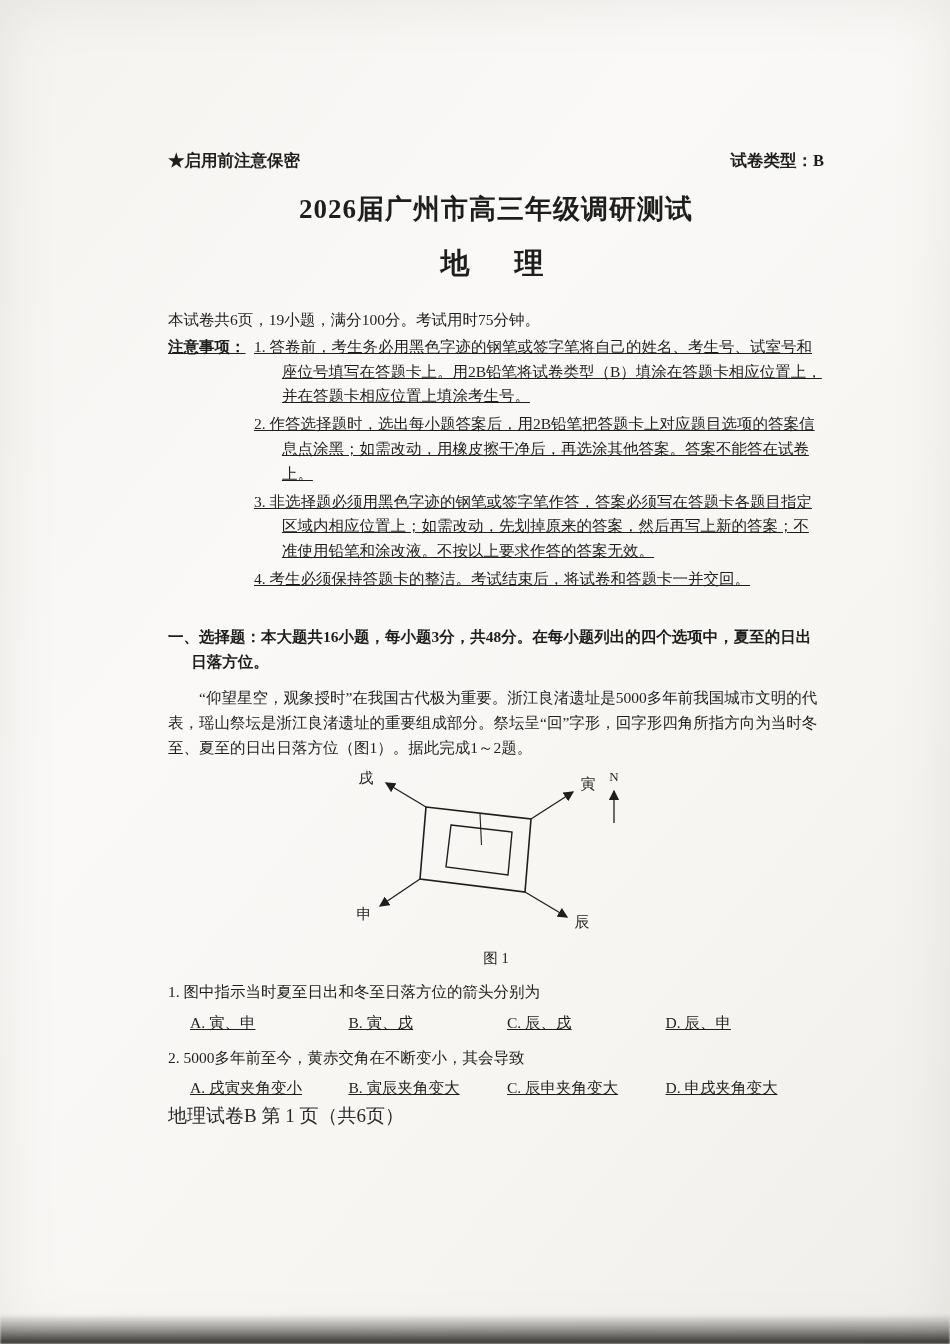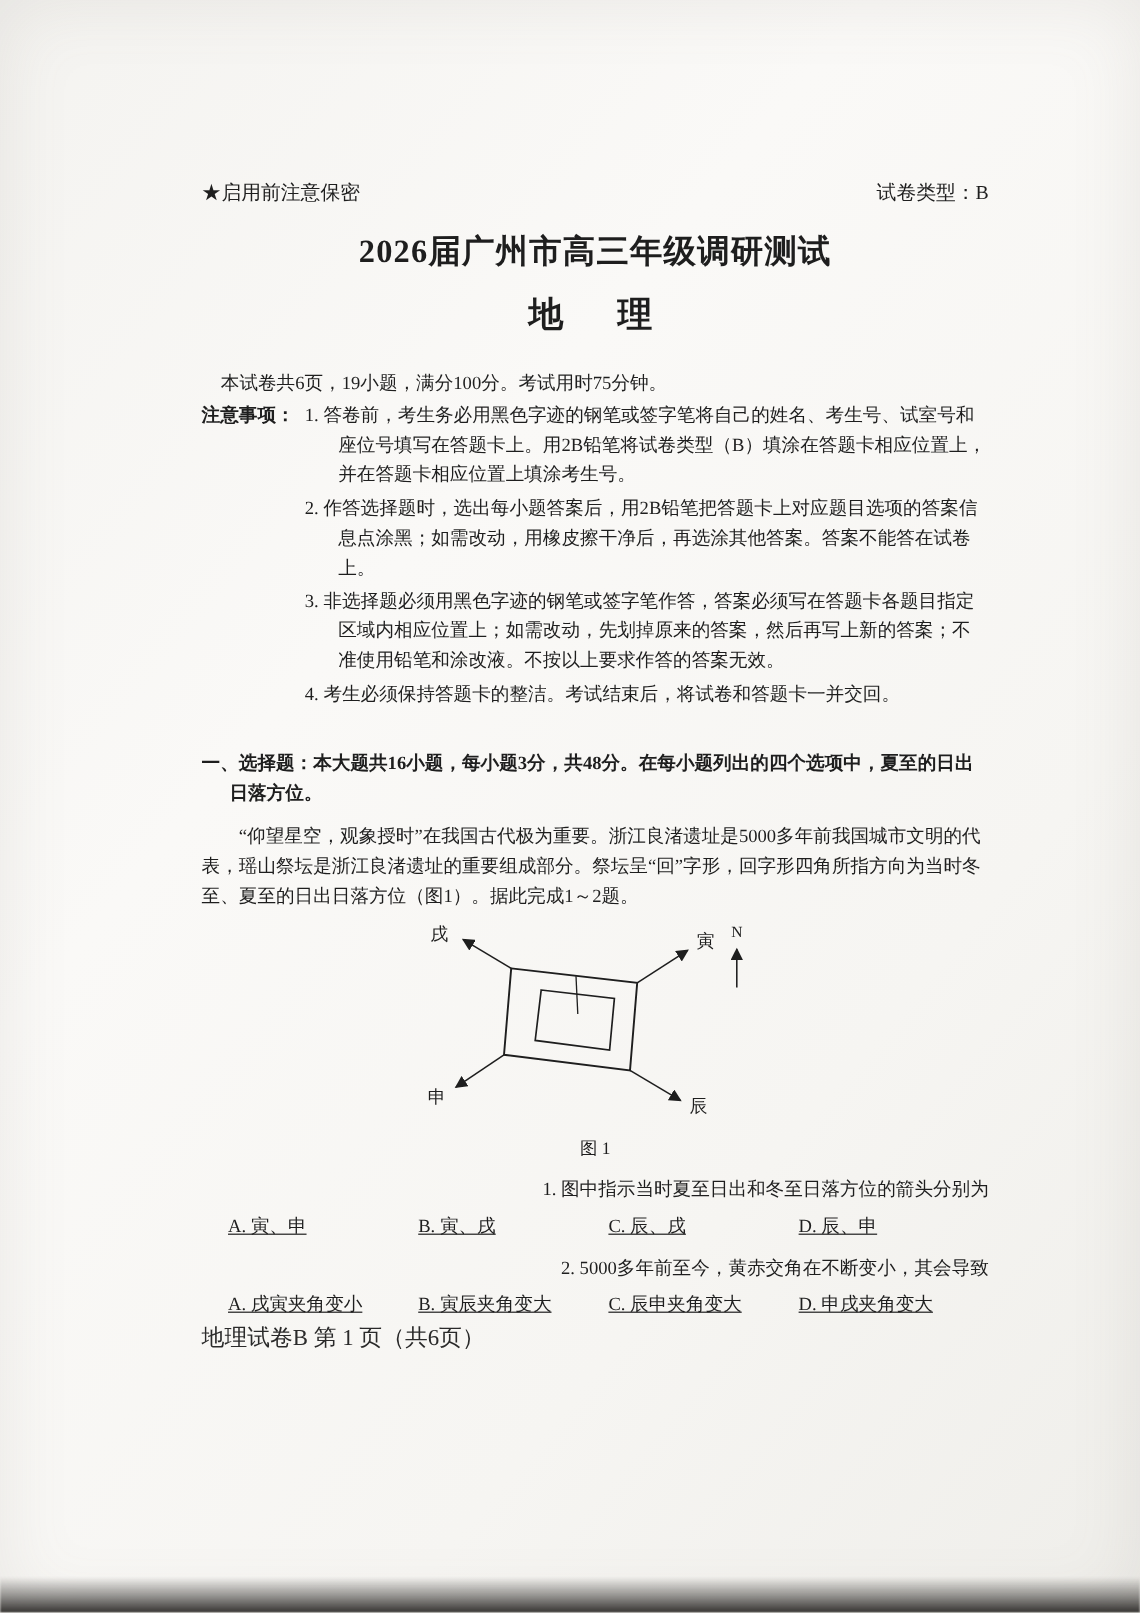--- a/index.html
+++ b/index.html
@@ -22,36 +22,36 @@
     filter:blur(1px);
   }
   .content{
     position:relative;
     padding:148px 126px 0 168px;
     font-size:15.5px;
     line-height:1.6;
   }
   .topline{
     display:flex;justify-content:space-between;align-items:flex-end;
-    font-weight:normal;font-size:16.5px;
+    font-weight:bold;font-size:16.5px;
   }
   .exam-title{
     margin:14px 0 4px;
     text-align:center;
     font-size:27px;font-weight:bold;
     letter-spacing:1px;
   }
   .subject-title{
     margin:8px 0 0;
     text-align:center;
     font-size:29px;font-weight:bold;
     letter-spacing:8px;
   }
-  .meta{margin:22px 16px 2px;}
-  .notes{display:flex;margin:0;}
+  .meta{margin:22px 0 2px;}
+  .notes{display:flex;margin:0;text-decoration:underline;}
   .notes-label{flex:0 0 86px;font-weight:bold;white-space:nowrap;}
   .notes-items{flex:1;}
   .note-item{
     margin:0 0 3px;
     padding-left:1.8em;text-indent:-1.8em;
   }
   .section-heading{
     margin:30px 0 0;
     font-weight:bold;
     padding-left:1.5em;text-indent:-1.5em;
@@ -61,21 +61,21 @@
     text-indent:2em;
   }
   .figure-block{
     margin:6px auto 0;
     width:380px;
     text-align:center;
   }
   .figure-block svg{display:block;margin:0 auto;}
   .figure-caption{font-size:14.5px;margin-top:0;}
   .question{margin-top:10px;}
-  .stem{margin:8px 0 6px;text-align:right;}
+  .stem{margin:8px 0 6px;}
   .options{
     display:flex;
     padding-left:22px;
   }
   .options span{width:25%;white-space:nowrap;text-decoration:underline;}
   .page-footer{
     text-align:left;
     font-size:19px;
     color:#2a2a2a;
   }

